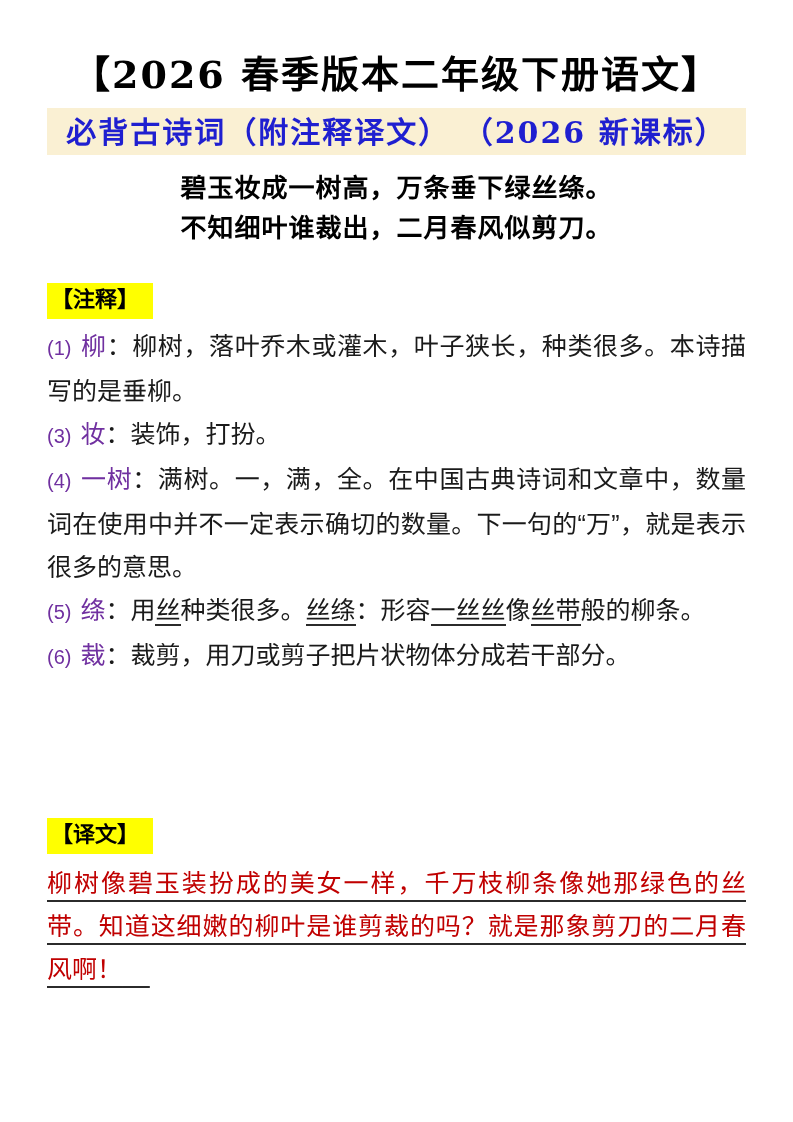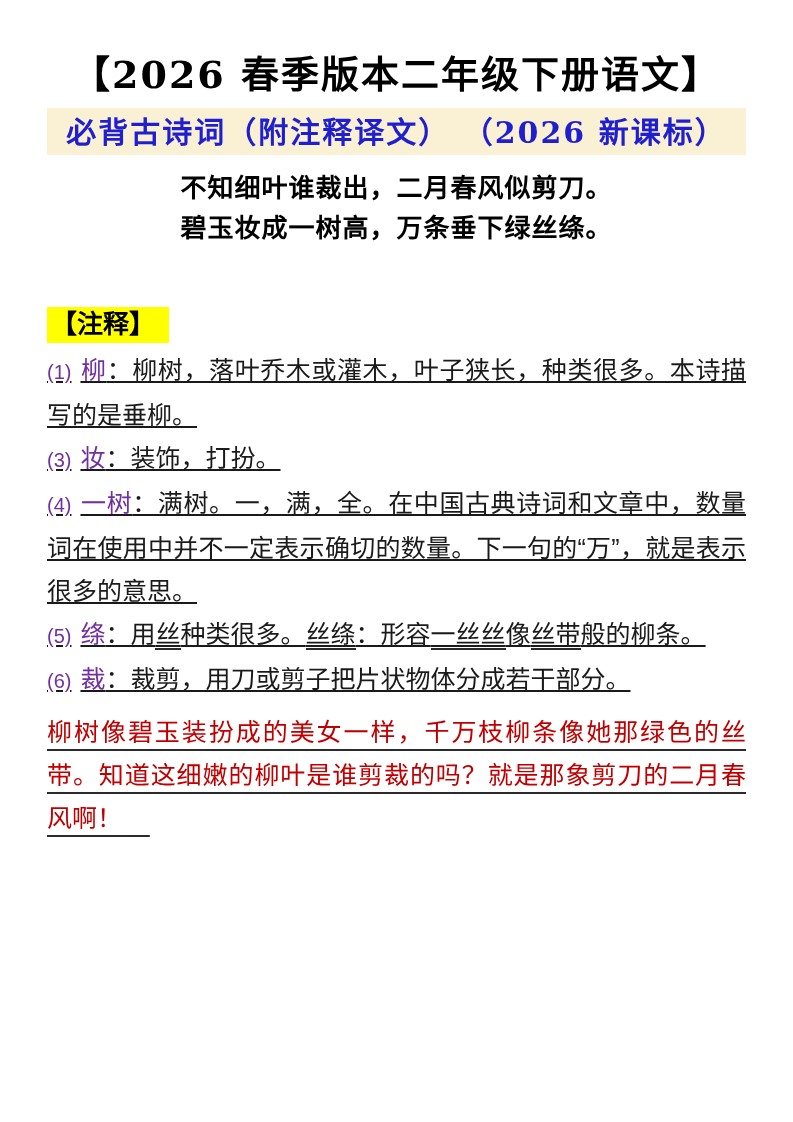--- a/index.html
+++ b/index.html
@@ -48,27 +48,26 @@
   }
   .poem{
     text-align:center;
     font-size:26px;font-weight:bold;
     line-height:40px;letter-spacing:1px;
     color:#000;
   }
   .section-heading{
     display:inline-block;
     background:var(--highlight);
-    font-size:26px;font-weight:bold;color:#000;
+    font-size:22px;font-weight:bold;color:#000;
     padding:2px 14px 4px 4px;
     line-height:30px;
-    margin-top:24px;
   }
   .notes-heading-row{margin-top:35px;}
-  .notes-list{margin-top:6px;text-decoration:underline;}
+  .notes-list{margin-top:6px;}
   .note-item{
     font-size:25px;line-height:43px;
     text-align:justify;text-justify:inter-character;
     color:var(--body-text);
   }
   .note-number{
     color:var(--note-accent);
     font-size:20px;
     margin-right:9px;
   }
@@ -93,22 +92,22 @@
 <div class="page">
   <div class="content">
 
     <div class="doc-title">【2026 春季版本二年级下册语文】</div>
 
     <div class="subtitle-band">
       <span class="subtitle-text">必背古诗词（附注释译文） （2026 新课标）</span>
     </div>
 
     <div class="poem">
+      <div class="poem-line">碧玉妆成一树高，万条垂下绿丝绦。</div>
       <div class="poem-line">不知细叶谁裁出，二月春风似剪刀。</div>
-      <div class="poem-line">碧玉妆成一树高，万条垂下绿丝绦。</div>
     </div>
 
     <div class="notes-heading-row">
       <span class="section-heading">【注释】</span>
     </div>
 
     <div class="notes-list">
   <p class="note-item">
     <span class="note-number">(1)</span><span class="note-term">柳</span><span class="note-body"><span>：柳树，落叶乔木或灌木，叶子狭长，种类很多。本诗描写的是垂柳。</span></span>
   </p>
@@ -126,17 +125,20 @@
     <span class="note-number">(5)</span><span class="note-term">绦</span><span class="note-body"><span>：用</span><span class="u-thin">丝</span><span>种类很多。</span><span class="u-thin">丝绦</span><span>：形容</span><span class="u-thin">一丝丝</span><span>像</span><span class="u-thin">丝带</span><span>般的柳条。</span></span>
   </p>
 
   <p class="note-item">
     <span class="note-number">(6)</span><span class="note-term">裁</span><span class="note-body"><span>：裁剪，用刀或剪子把片状物体分成若干部分。</span></span>
   </p>
 
 
 </div>
 
+    <div class="translation-heading-row">
+      <span class="section-heading">【译文】</span>
+    </div>
 
     <p class="translation-text">柳树像碧玉装扮成的美女一样，千万枝柳条像她那绿色的丝带。知道这细嫩的柳叶是谁剪裁的吗？就是那象剪刀的二月春风啊！</p>
 
   </div>
 </div>
 
 </body></html>

